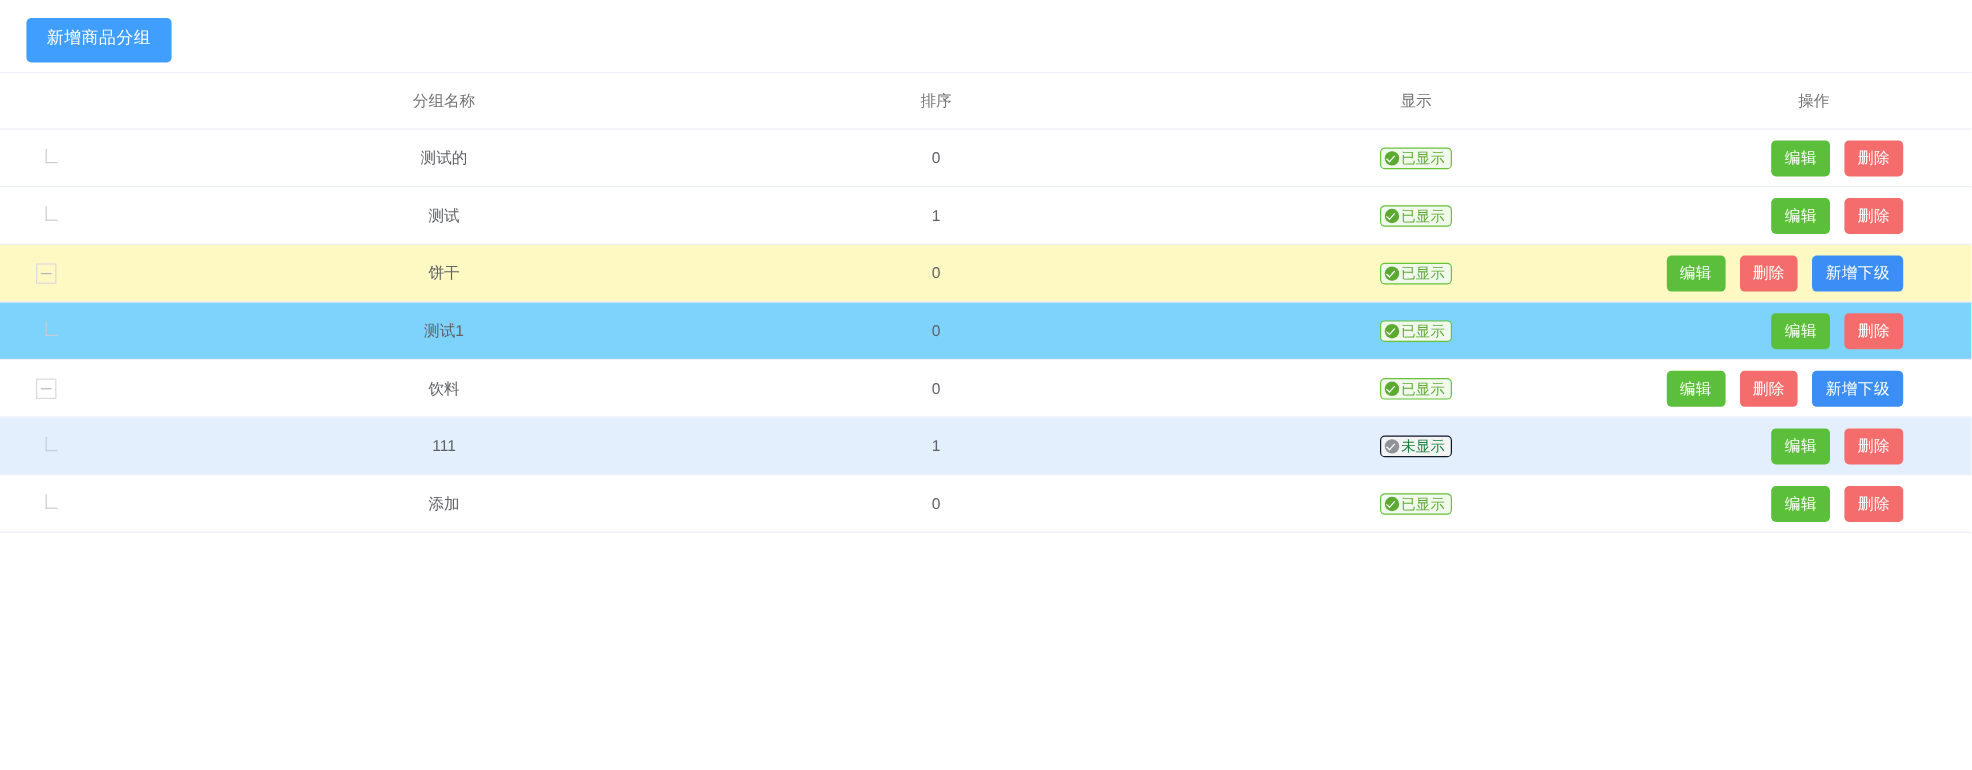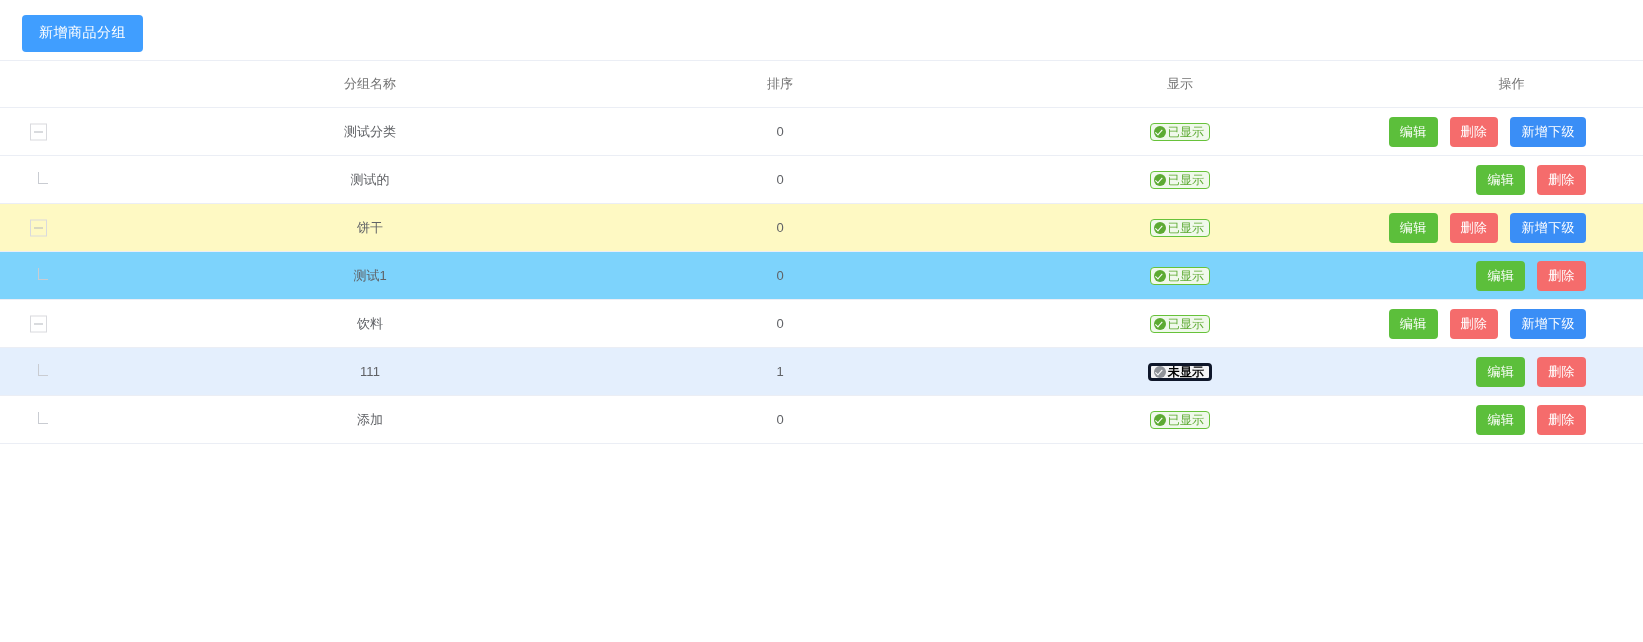--- a/index.html
+++ b/index.html
@@ -143,23 +143,22 @@
     box-sizing: border-box;
     vertical-align: middle;
   }
   .badge.on {
     background: #f0f9eb;
     border: 1px solid #67c23a;
     color: #5daa33;
   }
   .badge.off {
     background: #f4f4f5;
-    border: 3px solid #0f172a;
-    color: #000000;
-    font-weight: bold;
+    border: 1px solid #0f172a;
+    color: #15803d;
   }
   .badge .chk {
     width: 12px;
     height: 12px;
     border-radius: 50%;
     display: inline-block;
     position: relative;
     flex: none;
   }
   .badge.on .chk  { background: #5daa33; }
@@ -224,45 +223,44 @@
         <th>分组名称</th>
         <th>排序</th>
         <th>显示</th>
         <th>操作</th>
       </tr>
     </thead>
     <tbody id="grid-body">
         <tr class="bg-white">
           <td>
             <div class="tree-cell">
-              <span class="tree-box"></span>
-            </div>
-          </td>
-          <td class="name-cell">测试分类</td>
-          <td class="sort-cell">0</td>
-          <td><span class="badge on">
-              <span class="chk"></span>
-              <span class="txt">已显示</span>
-            </span></td>
-          <td>
-            <div class="ops">
-              <button class="op-btn op-edit">编辑</button>
-              <button class="op-btn op-delete">删除</button>
-              <button class="op-btn op-addsub">新增下级</button>
+              <span class="tree-child"></span>
+            </div>
+          </td>
+          <td class="name-cell">测试的</td>
+          <td class="sort-cell">0</td>
+          <td><span class="badge on">
+              <span class="chk"></span>
+              <span class="txt">已显示</span>
+            </span></td>
+          <td>
+            <div class="ops">
+              <button class="op-btn op-edit">编辑</button>
+              <button class="op-btn op-delete">删除</button>
             </div>
           </td>
         </tr>
         <tr class="bg-white">
           <td>
             <div class="tree-cell">
               <span class="tree-child"></span>
             </div>
           </td>
-          <td class="name-cell">测试的</td>
-          <td class="sort-cell">0</td>
+          <td class="name-cell">测试</td>
+          <td class="sort-cell">1</td>
           <td><span class="badge on">
               <span class="chk"></span>
               <span class="txt">已显示</span>
             </span></td>
           <td>
             <div class="ops">
               <button class="op-btn op-edit">编辑</button>
               <button class="op-btn op-delete">删除</button>
             </div>
           </td>

